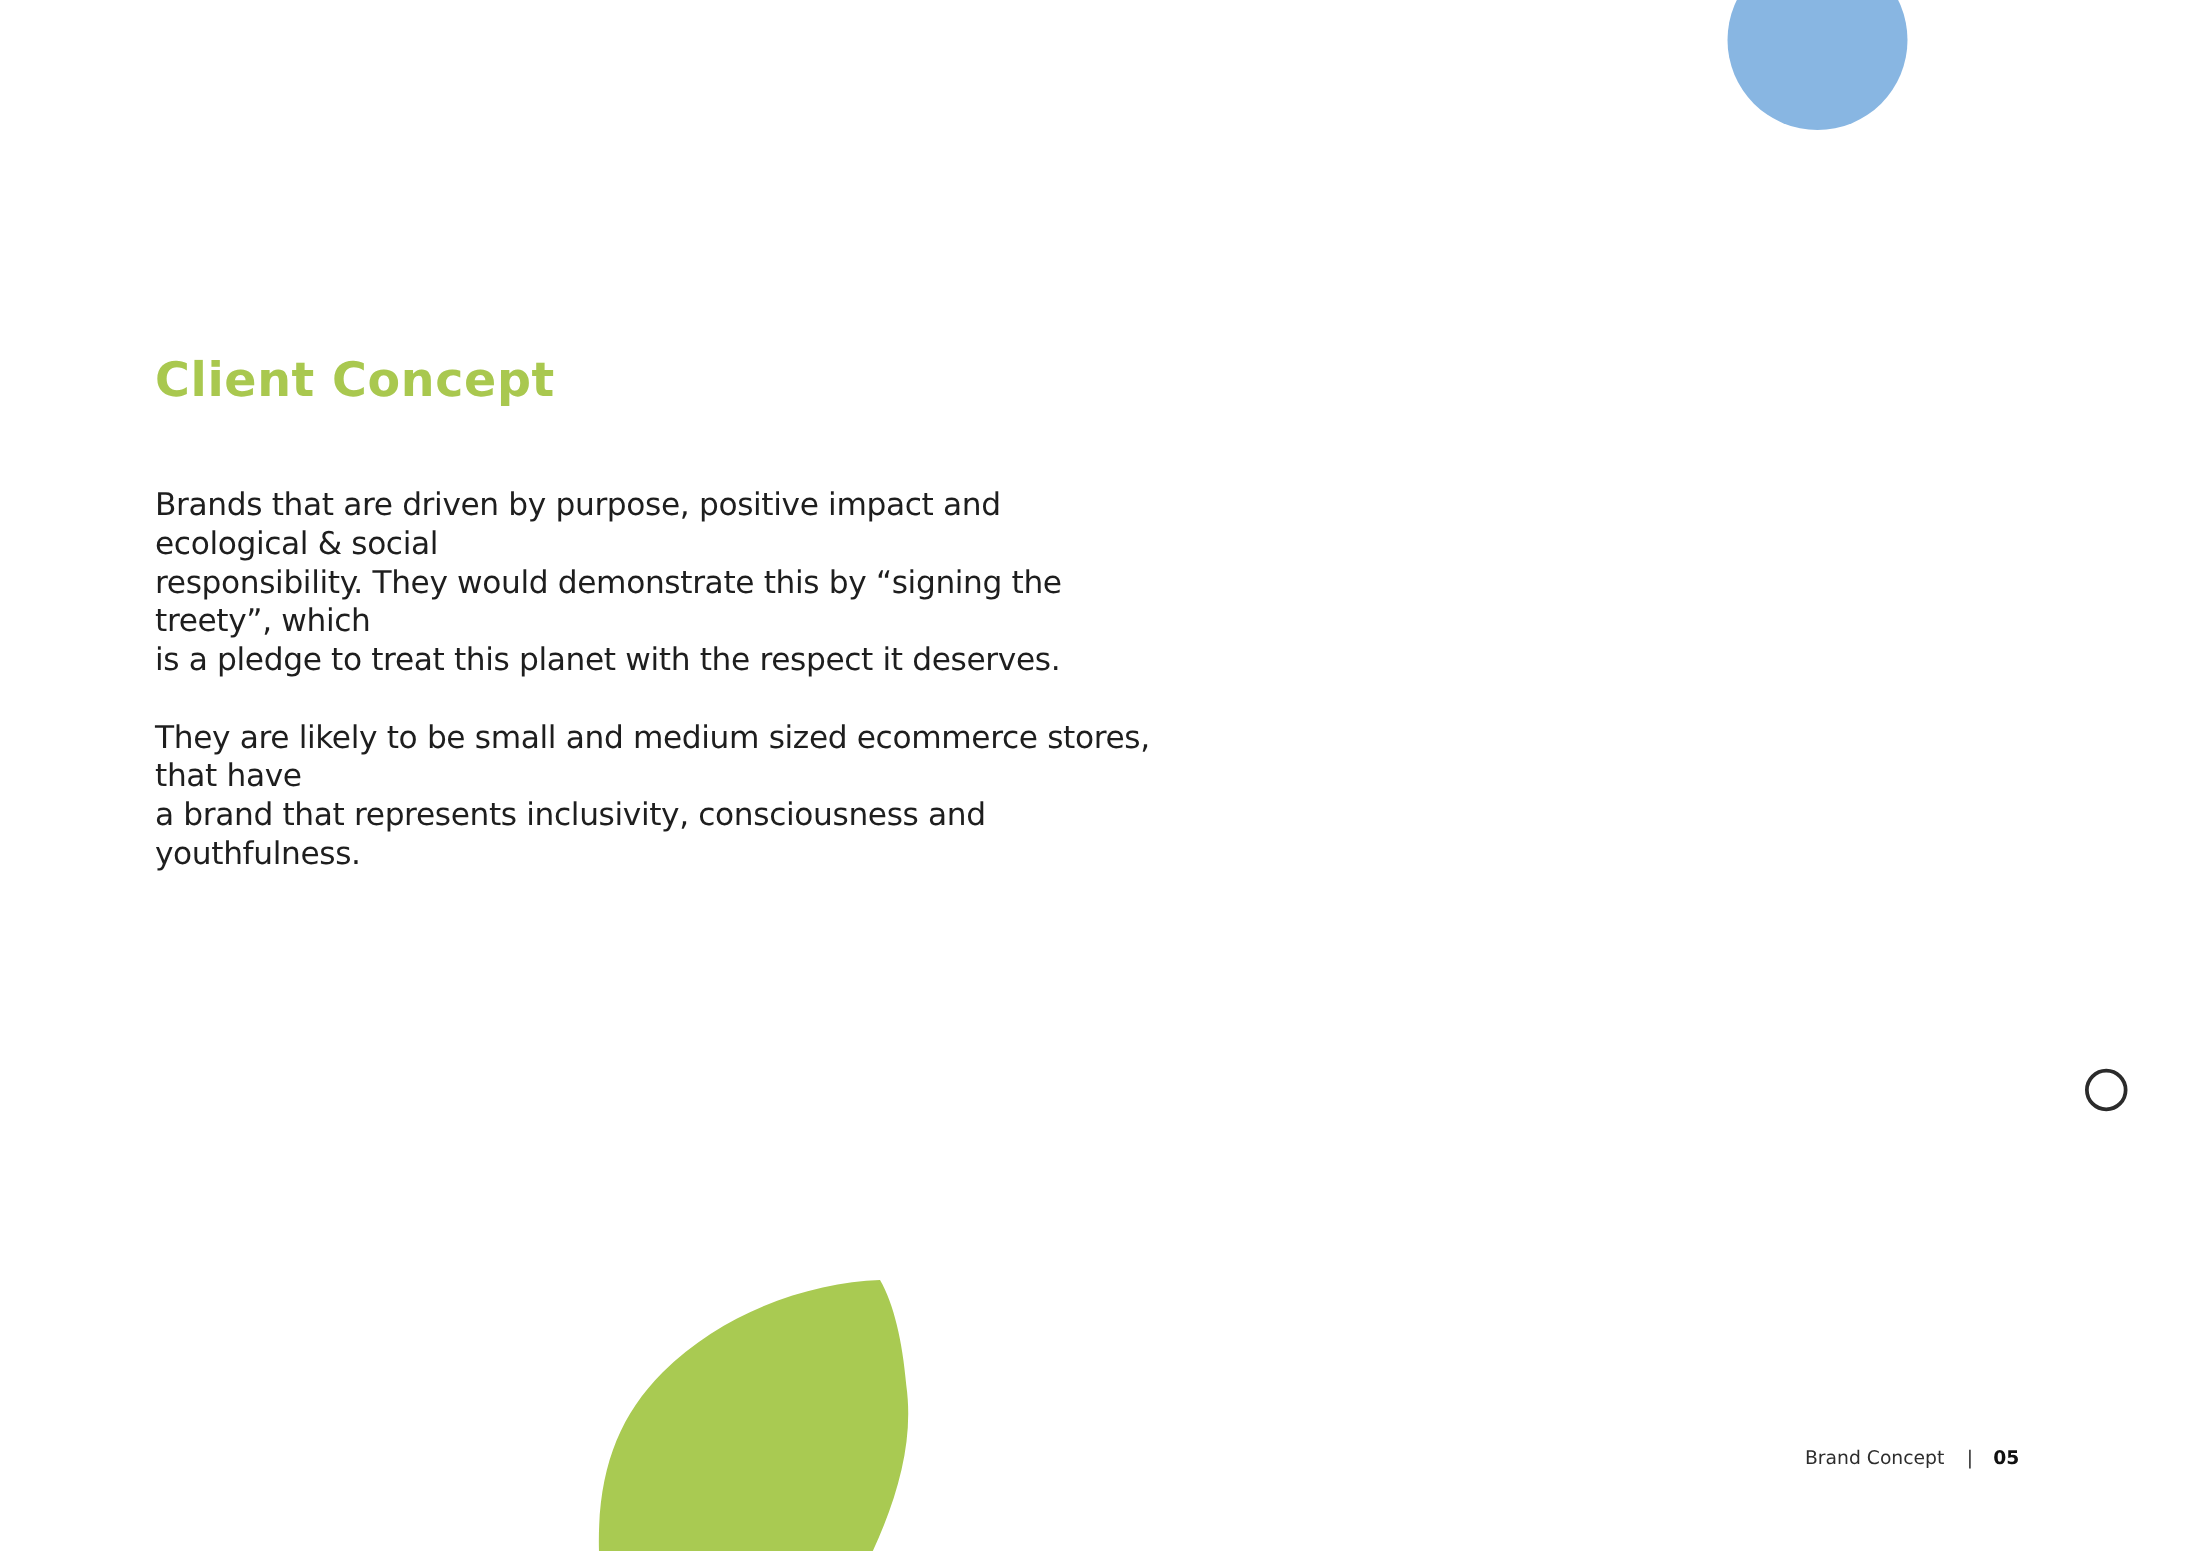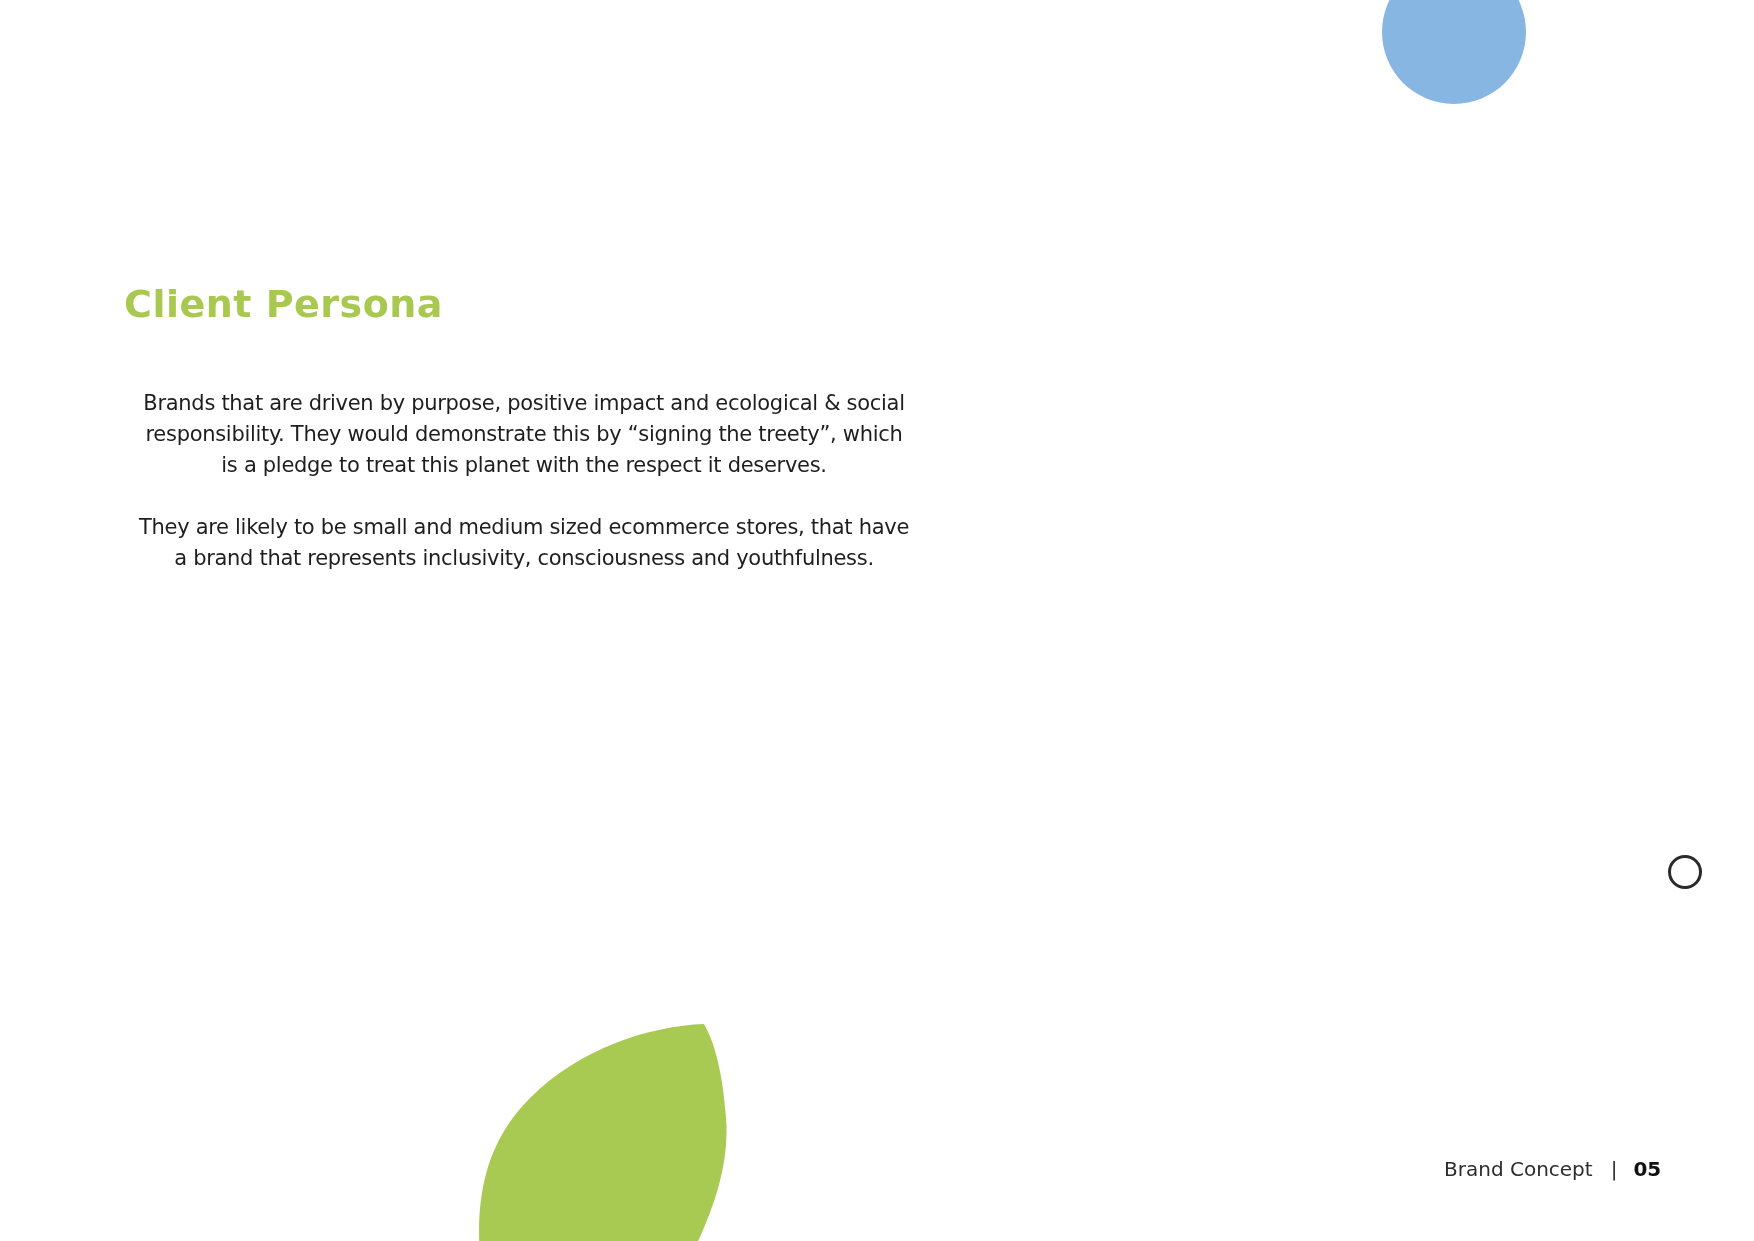--- a/index.html
+++ b/index.html
@@ -50,37 +50,36 @@
       font-weight: bold;
       font-size: 38px;
       letter-spacing: 0.5px;
       color: #a9c84f;
     }
     .body-text {
       position: absolute;
       left: 124px;
       top: 388px;
       width: 800px;
-      font-size: 21px;
+      font-size: 25px;
       line-height: 31px;
       color: #1e1e1e;
       letter-spacing: -0.3px;
-      text-align: center;
     }
     .body-text p {
       margin: 0 0 31px 0;
       white-space: pre-line;
     }
     .footer {
       position: absolute;
       left: 1444px;
       top: 1157px;
       display: flex;
       align-items: center;
-      font-size: 20px;
+      font-size: 15px;
       color: #2d2d2d;
     }
     .footer .section {
       font-weight: normal;
     }
     .footer .sep {
       margin: 0 16px 0 18px;
     }
     .footer .page {
       font-weight: bold;
@@ -91,21 +90,21 @@
 <body>
 
 <div class="blue-circle"></div>
 
 <div class="ring"></div>
 
 <svg class="leaf" viewBox="0 0 260 240" xmlns="http://www.w3.org/2000/svg">
   <path d="M234 6 C 180 8, 110 30, 60 80 C 20 120, 5 170, 10 240 L 220 240 C 245 190, 262 140, 255 90 C 252 55, 245 25, 234 6 Z" fill="#a9ca52"></path>
 </svg>
 
-<h1 class="heading">Client Persona</h1>
+<h1 class="heading">Client Concept</h1>
 
 <div class="body-text">
   <p>Brands that are driven by purpose, positive impact and ecological &amp; social
 responsibility. They would demonstrate this by “signing the treety”, which
 is a pledge to treat this planet with the respect it deserves.</p>
   <p>They are likely to be small and medium sized ecommerce stores, that have
 a brand that represents inclusivity, consciousness and youthfulness.</p>
 </div>
 
 <div class="footer">

